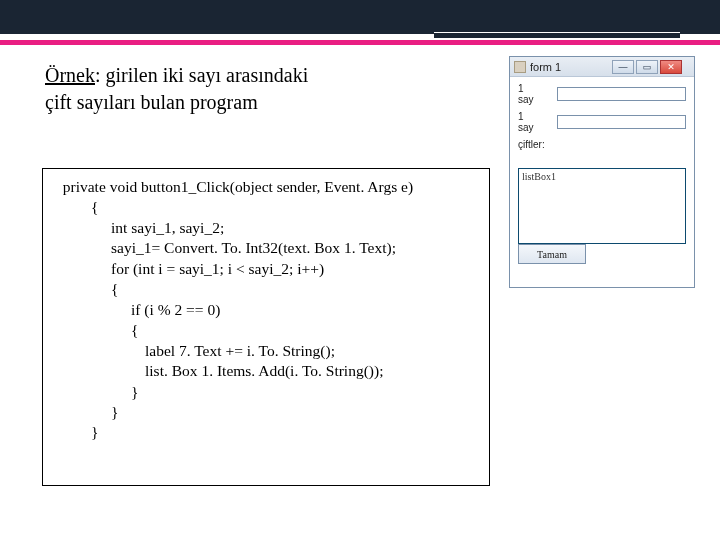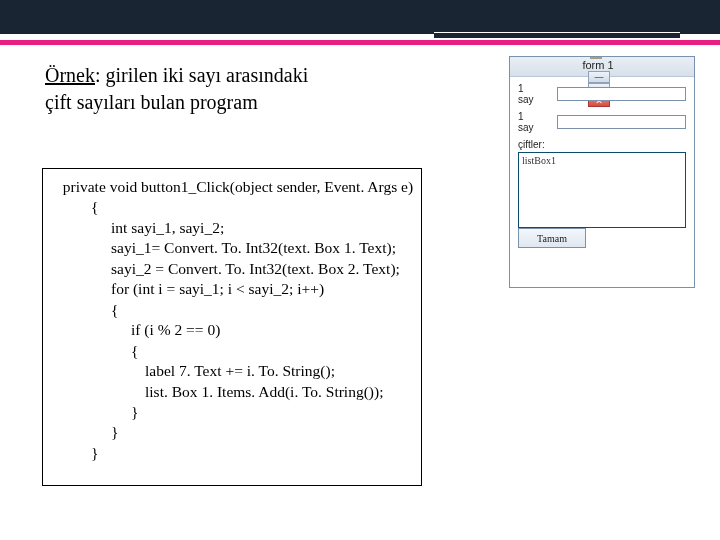--- a/index.html
+++ b/index.html
@@ -21,21 +21,21 @@
   .topbar-pink {
     position: absolute; left: 0; top: 40px; width: 720px; height: 5px;
     background: #e91e82;
   }
   .heading {
     position: absolute; left: 45px; top: 62px; width: 310px;
     font-size: 20px; color: #000; line-height: 1.35;
   }
   .heading .u { text-decoration: underline; }
   .codebox {
-    position: absolute; left: 42px; top: 168px; width: 380px; height: 318px;
+    position: absolute; left: 42px; top: 168px; width: 448px; height: 318px;
     border: 1px solid #000;
     padding: 8px 2px 8px 2px;
     font-size: 15.5px; line-height: 1.32;
     font-family: "Times New Roman", serif;
   }
   .codebox .ln { white-space: pre; }
   .i1 { padding-left: 10px; }
   .i2 { padding-left: 46px; }
   .i3 { padding-left: 66px; }
   .i4 { padding-left: 86px; }
@@ -45,21 +45,21 @@
     position: absolute; left: 509px; top: 56px; width: 186px; height: 232px;
     border: 1px solid #7a91ab;
     background: #fff;
   }
   .titlebar {
     height: 20px;
     background: linear-gradient(#e9eef4,#d7e0eb);
     border-bottom: 1px solid #bac7d7;
     display: flex; align-items: center;
     padding: 0 12px 0 4px;
-    font: 11px Tahoma, sans-serif; color: #222; flex-direction: column;
+    font: 11px Tahoma, sans-serif; color: #222;
   }
   .titlebar .icon {
     width: 12px; height: 12px; background:#d9d0c0;
     border:1px solid #a89c82; margin-right:4px;
   }
   .titlebar .sp { flex:1; }
   .winbtn {
     width: 22px; height: 14px; margin-left: 2px;
     border:1px solid #8fa2b9; background: linear-gradient(#eef3f9,#cfdbe9);
     display:flex; align-items:center; justify-content:center;
@@ -81,40 +81,39 @@
     width: 100%; height: 76px; border:1px solid #0c4a6e;
     background:#fff; padding:2px 3px; font:10px Tahoma; color:#333;
     margin-top:2px;
   }
   .btn {
     margin-top: 0;
     width: 68px; height: 20px;
     border:1px solid #7a91ab; background:linear-gradient(#f4f7fb,#dfe7f1);
     font:10px Tahoma; display:flex; align-items:center; justify-content:center;
   }
-  .sec-label { margin-top:4px; margin-bottom:2px; }
+  .sec-label { margin-top:4px; margin-bottom:18px; }
 </style>
 </head>
 <body>
 
 <div class="topbar-dark"></div>
 <div class="topbar-divider"></div>
 <div class="topbar-pink"></div>
 
 <div class="heading">
   <span class="u">Örnek</span><span>: girilen iki sayı arasındaki</span><br>
   <span>çift sayıları bulan program</span>
 </div>
 
 <div class="codebox">
   <div class="ln i1">  private void button1_Click(object sender, Event. Args e)</div>
   <div class="ln i2">{</div>
   <div class="ln i3">int sayi_1, sayi_2;</div>
   <div class="ln i3">sayi_1= Convert. To. Int32(text. Box 1. Text);</div>
-  <div class="ln i3">sayi_2 = Convert. To. Int32(text. Box 2. Text);</div>
   <div class="ln i3">for (int i = sayi_1; i &lt; sayi_2; i++)</div>
   <div class="ln i3">{</div>
   <div class="ln i4">if (i % 2 == 0)</div>
   <div class="ln i4">{</div>
   <div class="ln i5">label 7. Text += i. To. String();</div>
   <div class="ln i5">list. Box 1. Items. Add(i. To. String());</div>
   <div class="ln i4">}</div>
   <div class="ln i3">}</div>
   <div class="ln i2">}</div>
 </div>

